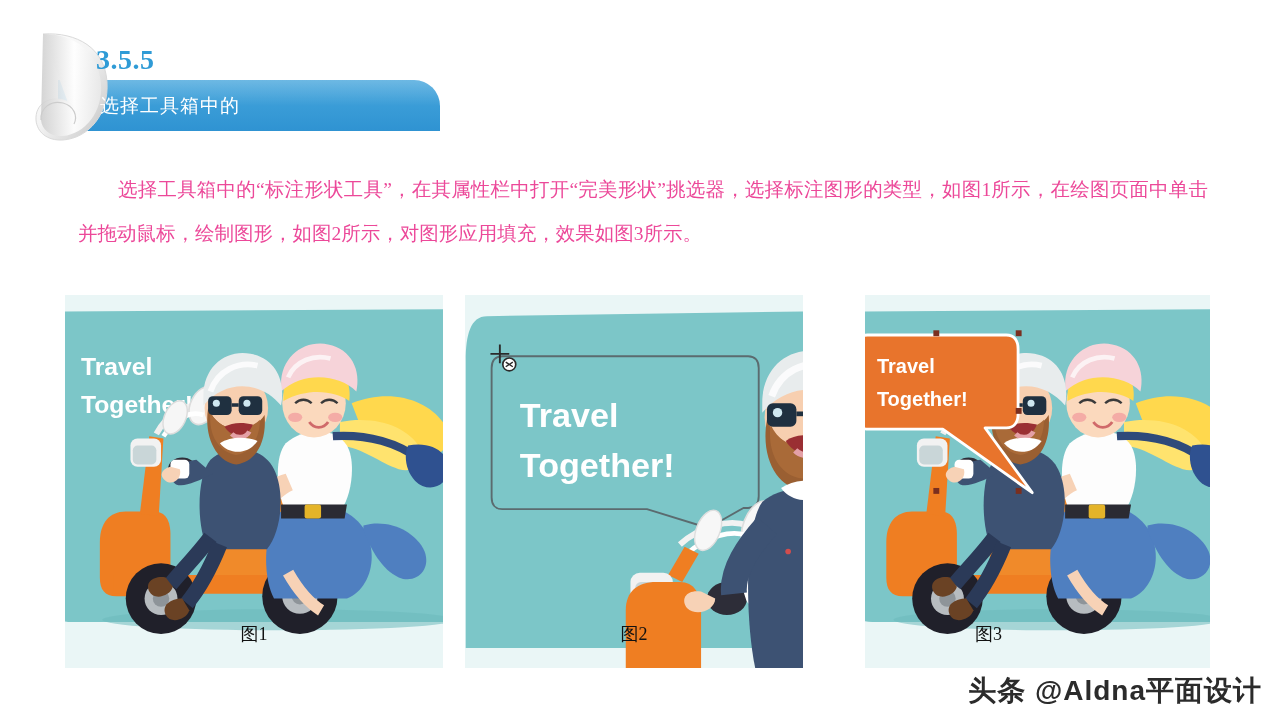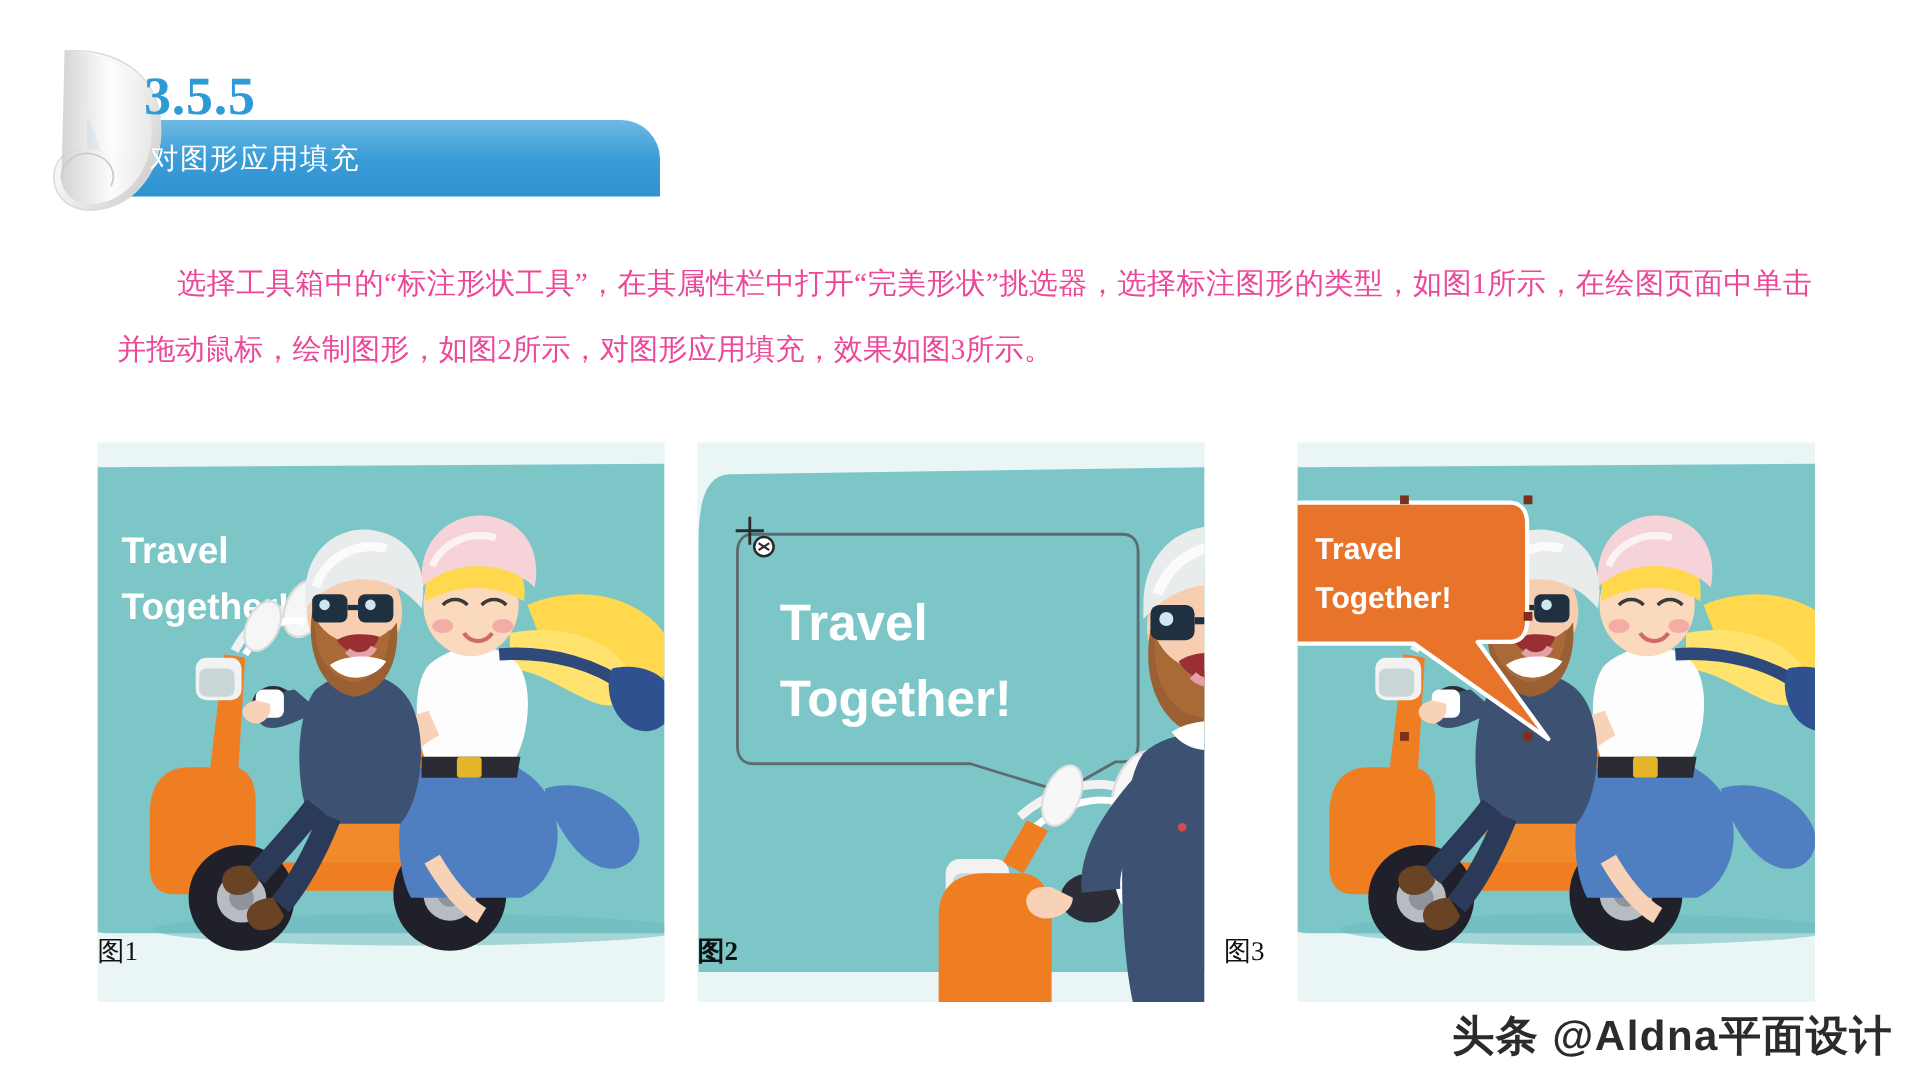--- a/index.html
+++ b/index.html
@@ -8,21 +8,21 @@
     font-family:"Liberation Serif","DejaVu Serif",serif;
     position:relative;
   }
 
   
   #header-block{position:absolute;left:0;top:0;width:520px;height:160px;}
 
   #section-number{
     position:absolute;left:96px;top:46px;
     font-family:"Liberation Serif","DejaVu Serif",serif;
-    font-weight:bold;font-size:36px;letter-spacing:.5px;
+    font-weight:bold;font-size:28px;letter-spacing:.5px;
     color:#2f9bd6;line-height:1;z-index:4;
   }
 
   #title-bar{
     position:absolute;left:58px;top:80px;width:382px;height:51px;
     background:linear-gradient(180deg,#49a7dd 0%,#3c9ed8 42%,#2f93d2 100%);
     border-top-right-radius:26px;
     z-index:2;
   }
   #title-bar:after{
@@ -50,24 +50,24 @@
   
   .figure{position:absolute;top:295px;height:373px;overflow:hidden;background:#eaf6f6;}
   #figure-1{left:65px;width:378px;}
   #figure-2{left:465px;width:338px;}
   #figure-3{left:865px;width:345px;}
   .figure svg{display:block;width:100%;height:100%;}
 
   .caption{
     position:absolute;top:622px;
     font-family:"Liberation Serif","DejaVu Serif",serif;
-    font-size:18px;color:#111;
+    font-size:18px;color:#111;text-align:center;
   }
   #caption-1{left:65px;width:378px;}
-  #caption-2{left:465px;width:338px;font-weight:bold;}
+  #caption-2{left:465px;width:338px;}
   #caption-3{left:816px;width:345px;}
 
   
   #watermark{
     position:absolute;right:18px;bottom:10px;
     font-family:"Liberation Sans","DejaVu Sans",sans-serif;
     font-size:28px;font-weight:bold;color:#2b2b2b;
     letter-spacing:1px;white-space:nowrap;
     text-shadow:1px 1px 0 rgba(255,255,255,.85);
   }
@@ -92,21 +92,21 @@
         <stop offset="55%" stop-color="#ffffff"></stop>
         <stop offset="100%" stop-color="#e9e9e9"></stop>
       </linearGradient>
     </defs>
     <path d="M10 4 C44 2 72 18 74 52 C76 84 56 108 30 110 C14 111 4 102 3 90 C2 74 16 66 30 70 C42 73 46 84 42 92" fill="url(#curlg)" stroke="#dadada" stroke-width="1"></path>
     <path d="M10 4 C42 4 66 22 68 54 C70 82 52 104 30 106 C18 107 9 100 8 90" fill="url(#curlg2)" opacity=".9"></path>
     <path d="M8 90 C7 78 18 70 30 73 C41 76 45 86 41 94" fill="none" stroke="#cccccc" stroke-width="1.2"></path>
   </svg>
 
   <div id="section-number">3.5.5</div>
-  <div id="title-text">对图形应用填充</div>
+  <div id="title-text">选择工具箱中的</div>
 </div>
 
 <div id="body-paragraph">选择工具箱中的“标注形状工具”，在其属性栏中打开“完美形状”挑选器，选择标注图形的类型，如图1所示，在绘图页面中单击并拖动鼠标，绘制图形，如图2所示，对图形应用填充，效果如图3所示。</div>
 
 <div class="figure" id="figure-1">
   <svg viewBox="0 0 378 317" preserveAspectRatio="xMidYMid slice">
     <rect x="0" y="0" width="378" height="317" fill="#eaf6f6"></rect>
 
     <path d="M28 14 C20 14 18 22 18 34 L18 260 C18 272 22 278 34 278 L352 278 C366 278 372 270 372 256 L372 30 C372 18 366 12 352 12 Z" fill="#7cc6c8"></path>
 

